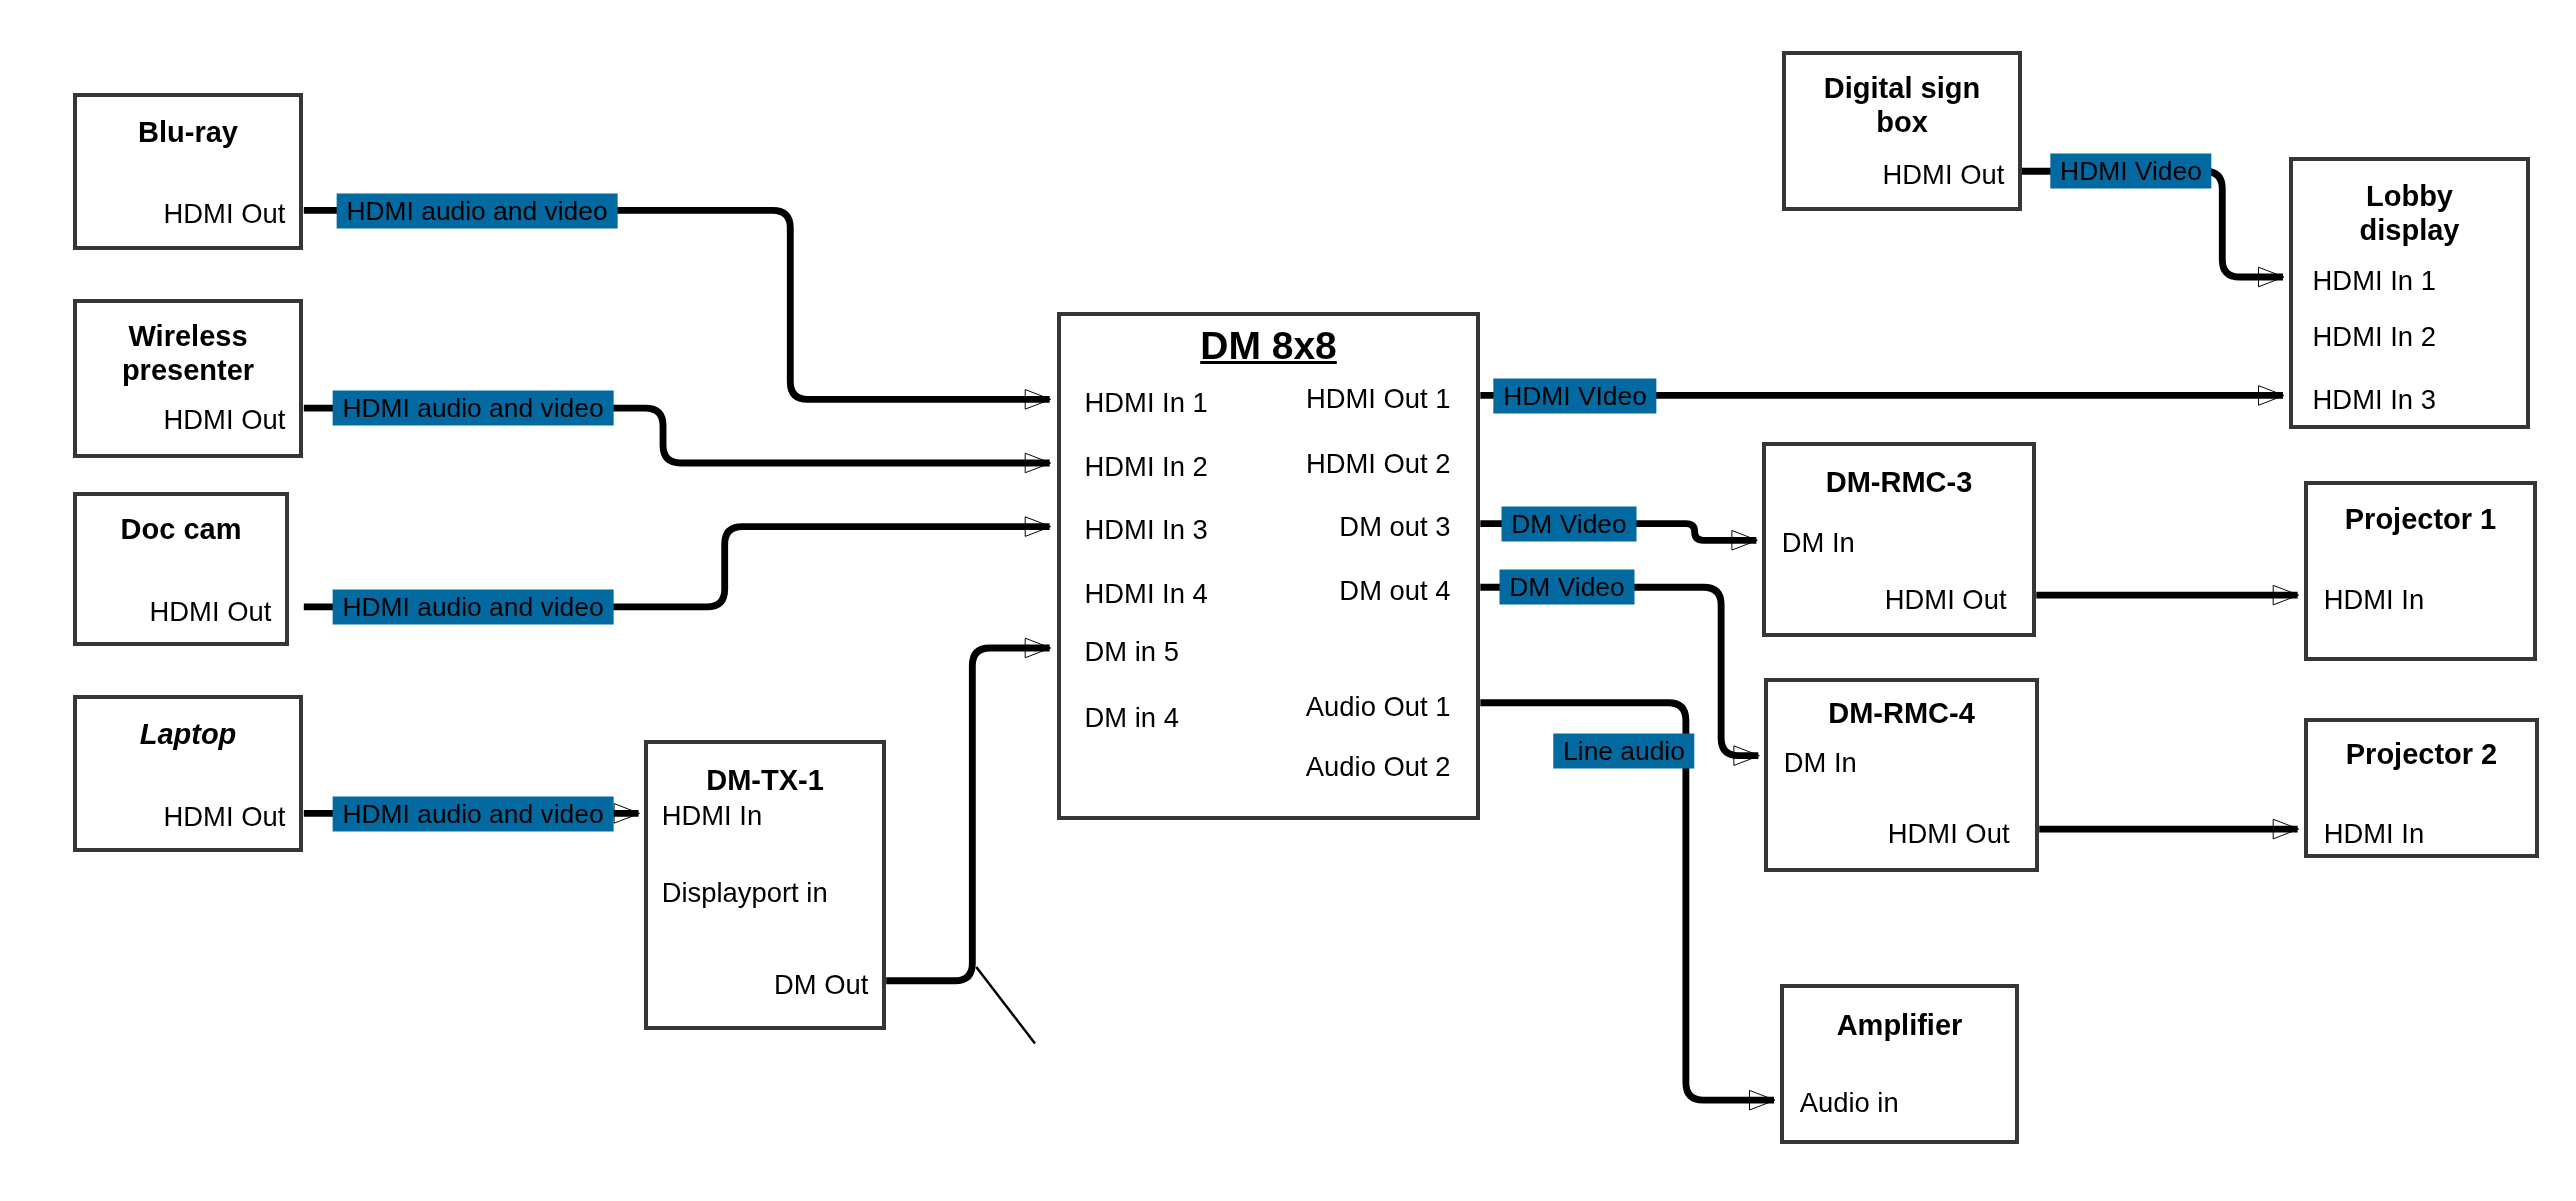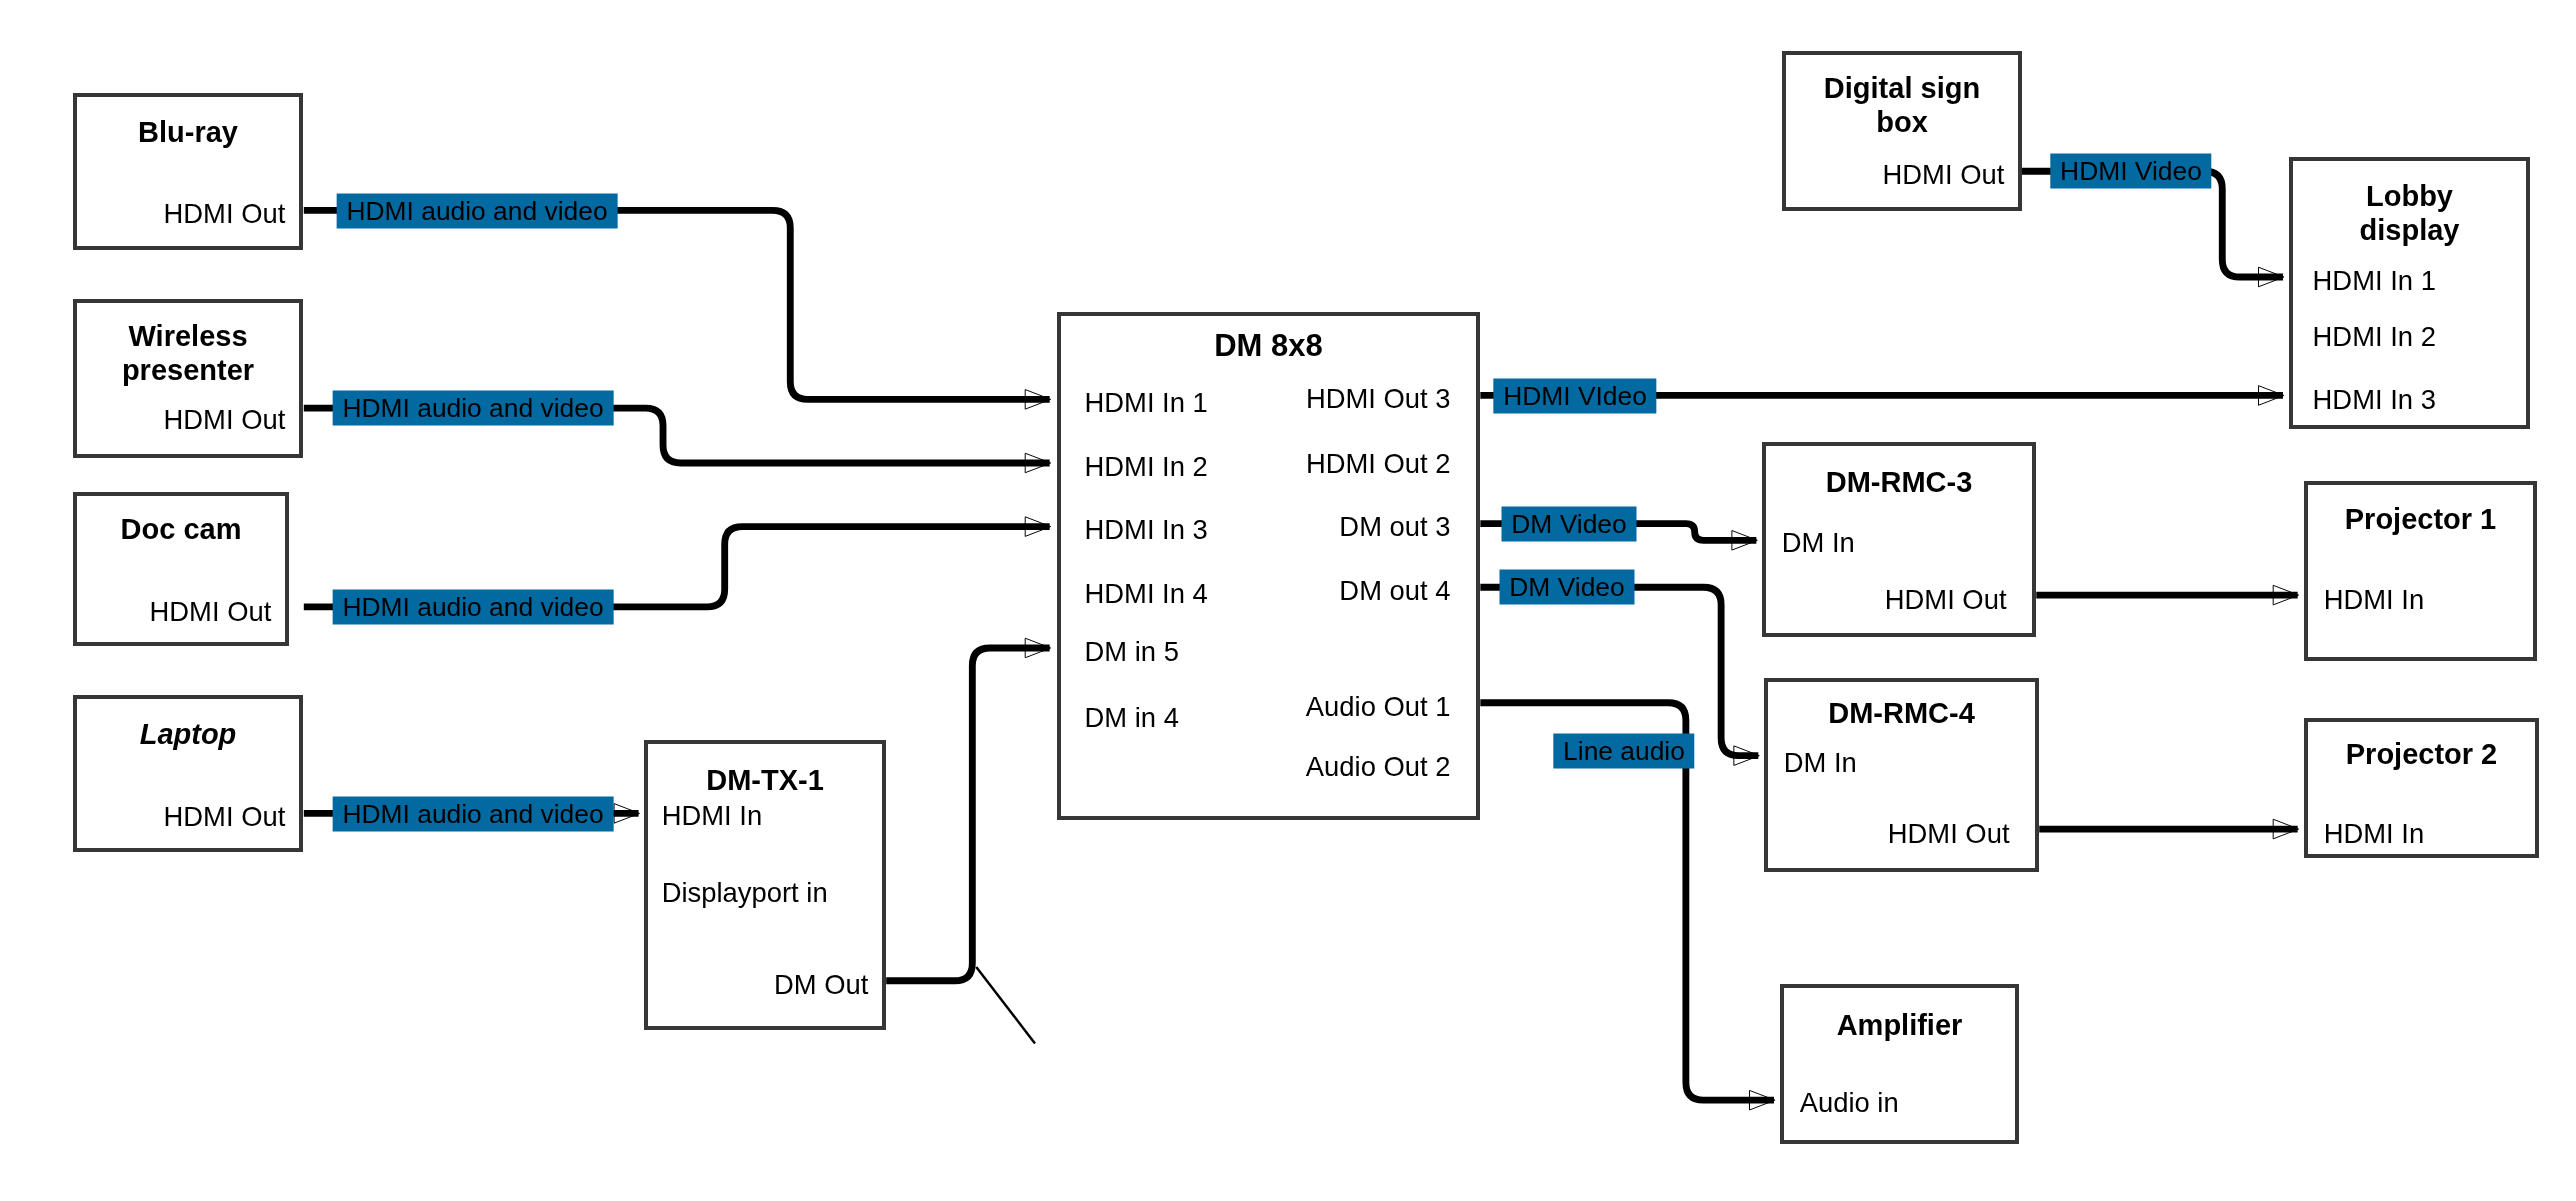--- a/index.html
+++ b/index.html
@@ -101,28 +101,28 @@
   </div>
 
   <div class="node" style="left:644px;top:740px;width:242px;height:290px;">
     <div class="title" style="top:18.6px;">DM-TX-1</div>
     <div class="port" style="top:72px;left:13.7px;">HDMI In</div>
     <div class="port" style="top:149px;left:13.7px;">Displayport in</div>
     <div class="port" style="top:241px;right:13.7px;">DM Out</div>
   </div>
 
   <div class="node" style="left:1057px;top:312px;width:423px;height:508px;">
-    <div class="title" style="top:12.7px;font-size:31px;">DM 8x8</div>
+    <div class="title" style="top:12.7px;font-size:39px;text-decoration:underline;">DM 8x8</div>
     <div class="port" style="top:87px;left:23.5px;">HDMI In 1</div>
     <div class="port" style="top:151px;left:23.5px;">HDMI In 2</div>
     <div class="port" style="top:214px;left:23.5px;">HDMI In 3</div>
     <div class="port" style="top:278px;left:23.5px;">HDMI In 4</div>
     <div class="port" style="top:336px;left:23.5px;">DM in 5</div>
     <div class="port" style="top:402px;left:23.5px;">DM in 4</div>
-    <div class="port" style="top:83px;right:25.5px;">HDMI Out 3</div>
+    <div class="port" style="top:83px;right:25.5px;">HDMI Out 1</div>
     <div class="port" style="top:148px;right:25.5px;">HDMI Out 2</div>
     <div class="port" style="top:211px;right:25.5px;">DM out 3</div>
     <div class="port" style="top:275px;right:25.5px;">DM out 4</div>
     <div class="port" style="top:391px;right:25.5px;">Audio Out 1</div>
     <div class="port" style="top:451px;right:25.5px;">Audio Out 2</div>
   </div>
 
   <div class="node" style="left:1782px;top:51px;width:240px;height:160px;">
     <div class="title w160" style="top:15.7px;">Digital sign box</div>
     <div class="port" style="top:120px;right:13.7px;">HDMI Out</div>

